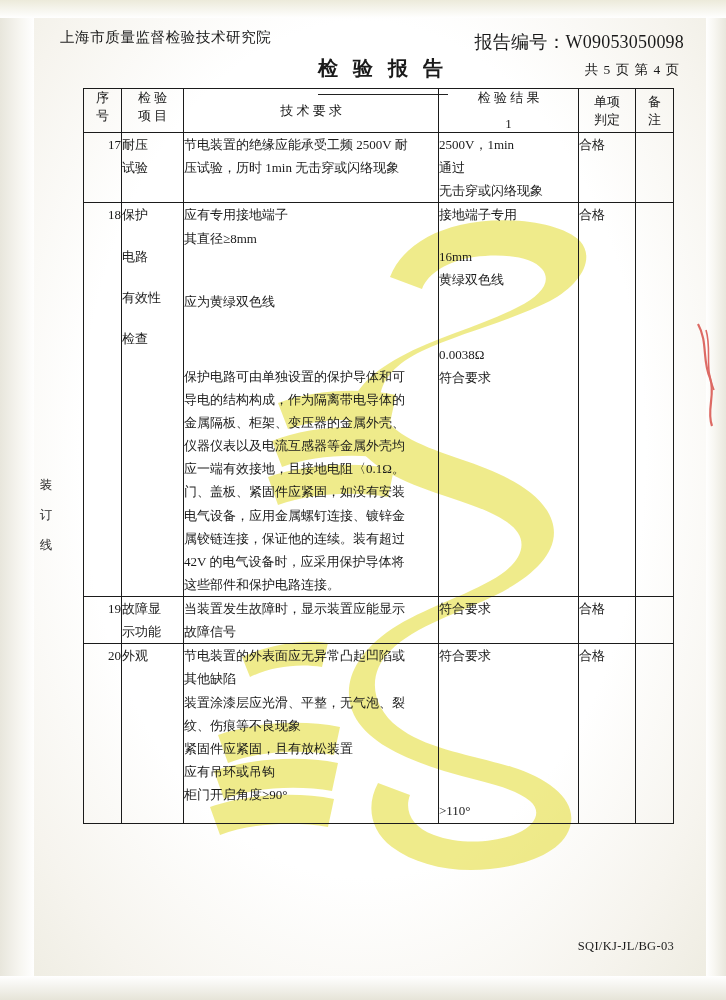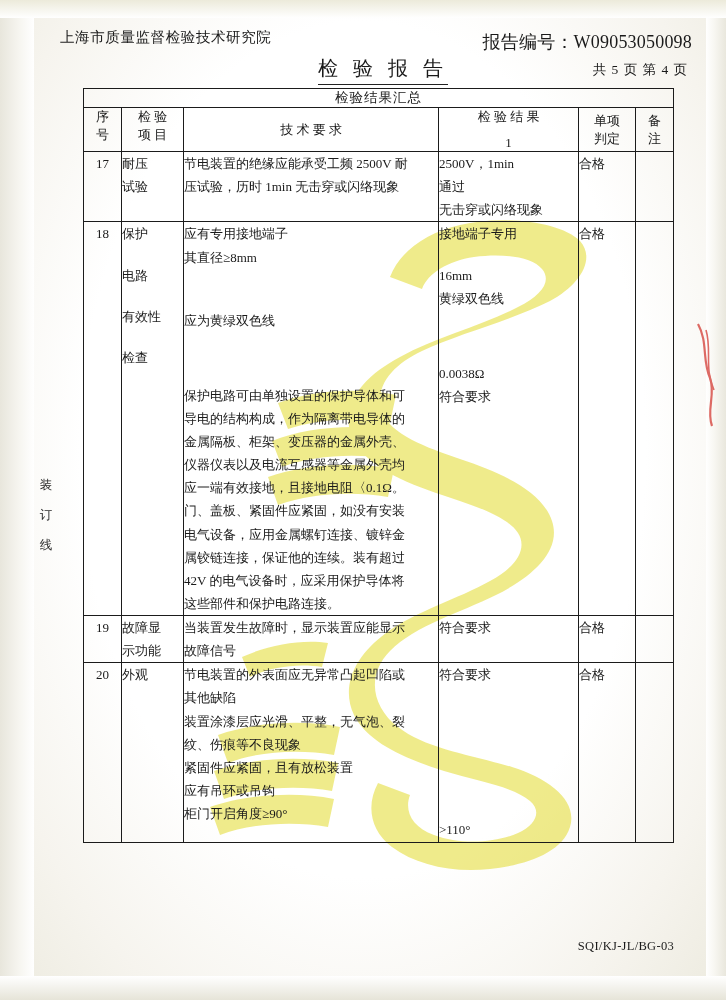--- a/index.html
+++ b/index.html
@@ -60,21 +60,21 @@
     height: 110px;
     opacity: .75;
     pointer-events: none;
   }
 
   
   .header {
     position: absolute;
     left: 60px;
     top: 28px;
-    right: 16px;
+    right: 24px;
   }
   .org-name {
     font-size: 14.5px;
     letter-spacing: .6px;
     display: inline-block;
   }
   .report-no {
     position: absolute;
     right: 18px;
     top: 2px;
@@ -84,24 +84,24 @@
   .title-row {
     margin-top: 8px;
     position: relative;
     height: 30px;
   }
   .doc-title {
     position: absolute;
     left: 258px;
     top: 0;
     font-size: 20px;
-    font-weight: normal;
+    font-weight: bold;
     letter-spacing: 5px;
     border-bottom: 1.6px solid #222;
-    padding-bottom: 2px;
+    padding-bottom: 12px;
   }
   .page-count {
     position: absolute;
     right: 22px;
     top: 6px;
     font-size: 13.5px;
     letter-spacing: 1px;
   }
 
   
@@ -130,21 +130,21 @@
     text-align: center;
     line-height: 1.35;
     padding: 3px 2px;
     font-size: 13px;
   }
   .cell {
     padding: 6px 5px 8px 7px;
     line-height: 1.78;
   }
   .c-center { text-align: left; }
-  .c-idx { text-align: center; padding-top: 8px; }
+  .c-idx { text-align: right; padding-top: 8px; }
 
   .sub-line { display: block; }
 
   
   .binding {
     position: absolute;
     left: 38px;
     top: 470px;
     width: 18px;
     font-size: 12.5px;
@@ -216,23 +216,20 @@
     <colgroup>
       <col style="width:38px">
       <col style="width:62px">
       <col style="width:255px">
       <col style="width:140px">
       <col style="width:57px">
       <col style="width:38px">
     </colgroup>
     <tbody>
       <tr>
-        <td class="band" colspan="6">检验结果汇总</td>
-      </tr>
-      <tr>
         <td class="hdr">
           <span class="sub-line">序</span>
           <span class="sub-line">号</span>
         </td>
         <td class="hdr">
           <span class="sub-line">检 验</span>
           <span class="sub-line">项 目</span>
         </td>
         <td class="hdr" style="vertical-align:middle">技 术 要 求</td>
         <td class="hdr">

